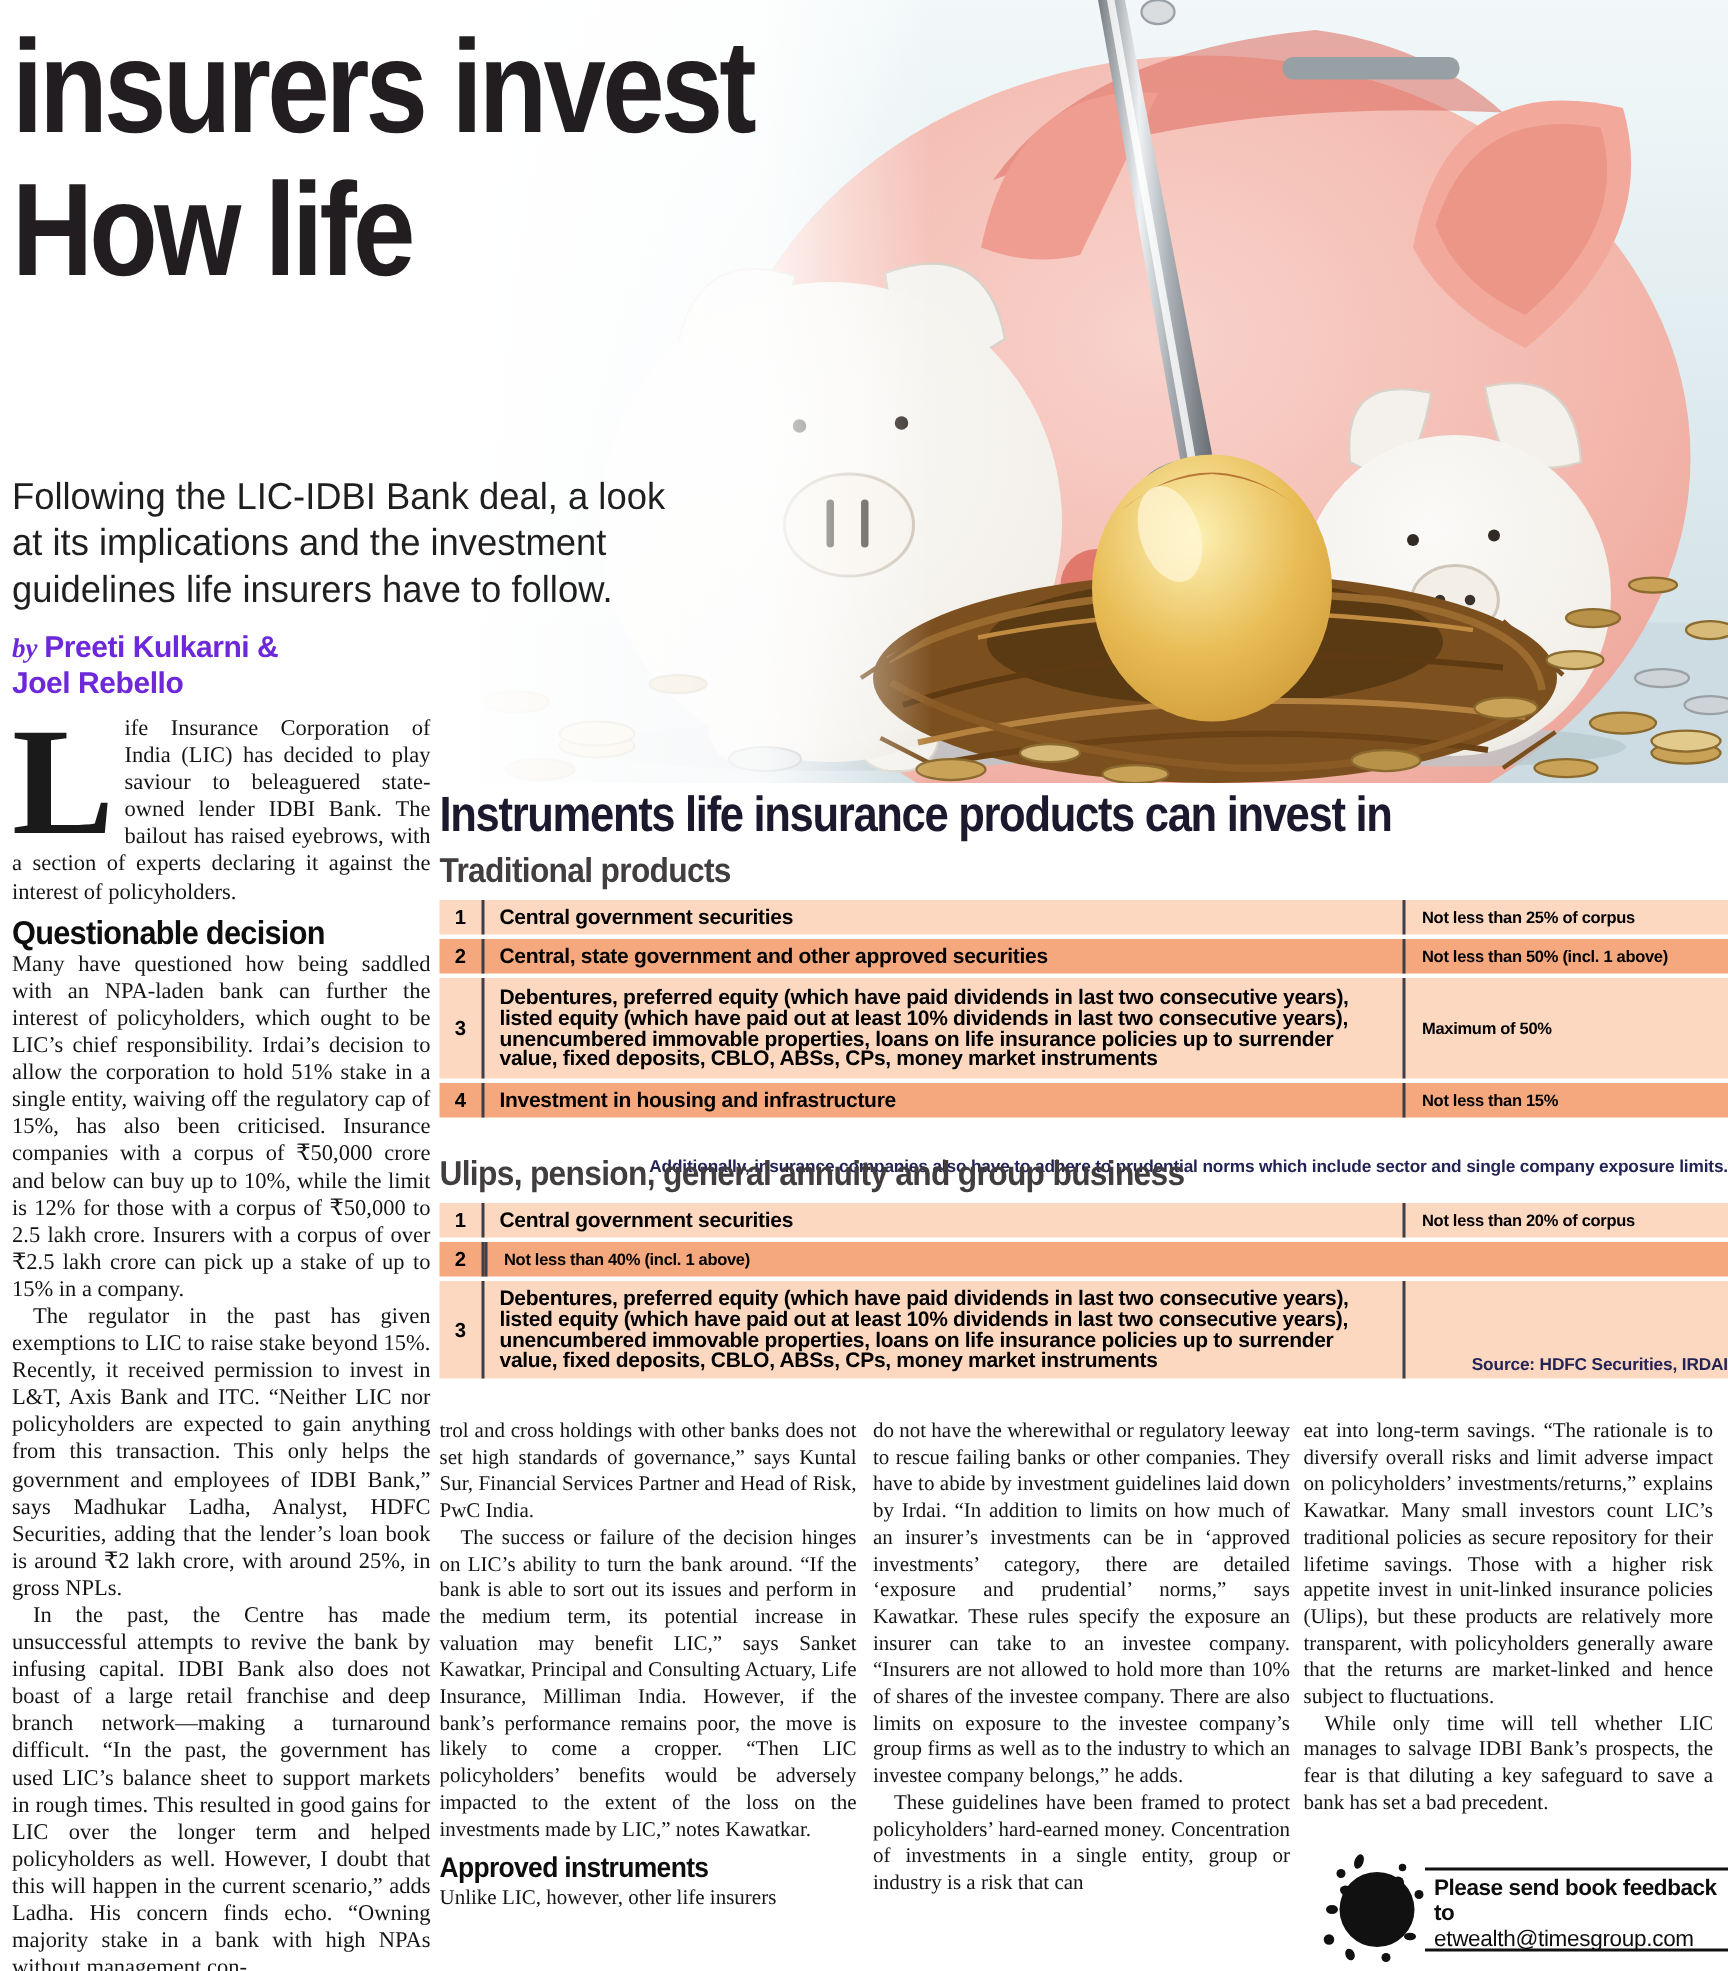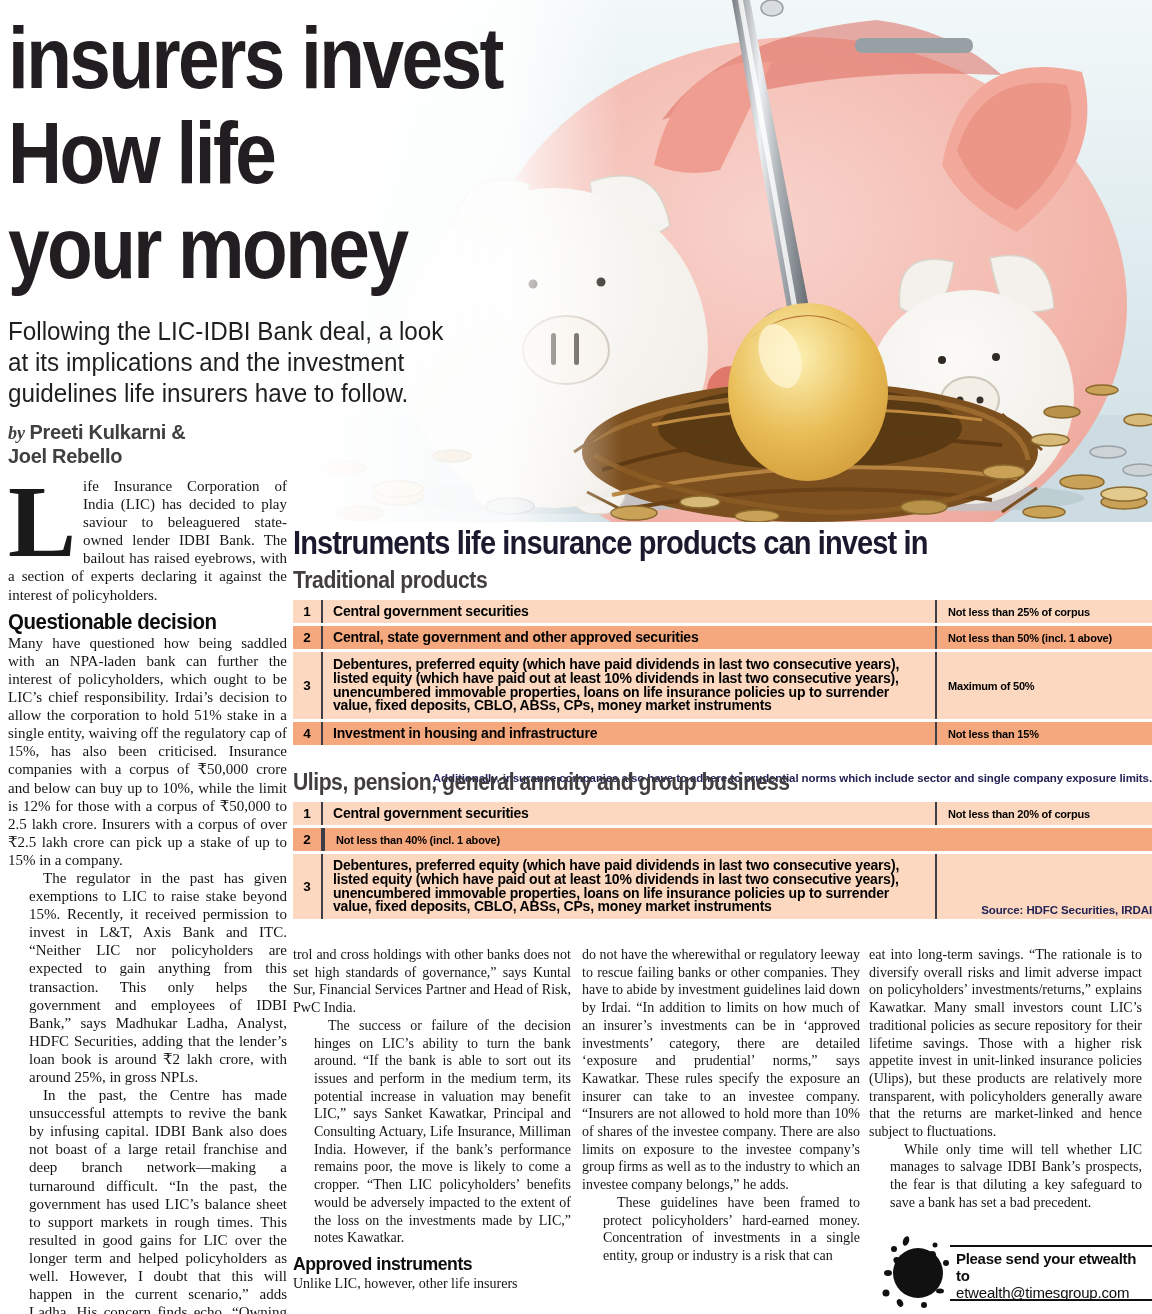--- a/index.html
+++ b/index.html
@@ -10,34 +10,34 @@
   #photo{position:absolute;left:302px;top:0;width:850px;height:522px;}
 
   
   .headline{position:absolute;left:8px;top:10px;line-height:95px;color:#221d20;
             font-weight:bold;font-size:88px;letter-spacing:-3px;white-space:nowrap;}
   .headline span{display:inline-block;transform:scaleX(.85);transform-origin:left center;}
 
   .standfirst{position:absolute;left:8px;top:316px;width:470px;font-size:25px;line-height:31px;
               color:#1f1f1f;white-space:pre-line;transform:scaleX(.97);transform-origin:left top;}
 
-  .byline{position:absolute;left:8px;top:421px;color:#404040;line-height:22px;}
+  .byline{position:absolute;left:8px;top:421px;color:#6d28d9;line-height:22px;}
   .byline .by{font-family:"Liberation Serif",serif;font-style:italic;font-size:18px;font-weight:bold;}
   .byline .nm{font-size:20px;font-weight:bold;letter-spacing:-.3px;}
 
   
   .bodycol{position:absolute;font-family:"Liberation Serif","DejaVu Serif","DejaVu Sans",serif;
            color:#141414;text-align:justify;overflow:hidden;}
   #col1{left:8px;top:477px;width:279px;height:837px;font-size:15px;line-height:18.1px;}
   .bcol{top:946px;width:278px;height:368px;font-size:14px;line-height:17.7px;}
   #col2{left:293px;}
   #col3{left:582px;}
   #col4{left:869px;width:273px;height:300px;}
   .bodycol p{margin:0;}
-  .bodycol p.ind{text-indent:14px;margin-left:21px;}
+  .bodycol p.ind{text-indent:14px;}
   .dropcap{float:left;font-family:"Liberation Serif",serif;font-weight:bold;font-size:102px;
            line-height:82px;margin:4px 7px 0 0;color:#1a1a1a;}
   .subhead{font-family:"Liberation Sans",sans-serif;font-weight:bold;color:#0e0e0e;
            font-size:22px;letter-spacing:-.5px;margin:9px 0 3px;transform:scaleX(.93);
            transform-origin:left center;white-space:nowrap;}
   .subhead.small{font-size:19px;margin:8px 0 2px;}
 
   
   .ig{position:absolute;left:293px;width:859px;color:#232355;}
   #ig-title{top:524px;font-size:33px;font-weight:bold;letter-spacing:-1px;color:#1c192e;
@@ -208,21 +208,20 @@
         <ellipse cx="822" cy="494" rx="23" ry="7" fill="#e2c98c"></ellipse>
       </g>
 
       <rect x="0" y="0" width="320" height="522" fill="url(#gFade)"></rect>
     </svg>
   </div>
 
   <div class="headline">
     <div><span>insurers invest</span></div>
     <div><span>How life</span></div>
-    <div><span>your money</span></div>
   </div>
 
   <div class="standfirst">Following the LIC-IDBI Bank deal, a look
 at its implications and the investment
 guidelines life insurers have to follow.</div>
 
   <div class="byline">
     <div><span class="by">by</span>
       <span class="nm">Preeti Kulkarni &amp;</span></div>
     <div><span class="nm">Joel Rebello</span></div>
@@ -339,18 +338,18 @@
       <circle cx="66" cy="30" r="3" fill="#111"></circle>
       <ellipse cx="8" cy="40" rx="4" ry="3" fill="#111"></ellipse>
       <circle cx="6" cy="60" r="3.5" fill="#111"></circle>
       <ellipse cx="20" cy="70" rx="3" ry="4" fill="#111" transform="rotate(-25 20 70)"></ellipse>
       <circle cx="44" cy="72" r="3" fill="#111"></circle>
       <ellipse cx="60" cy="58" rx="4" ry="2.5" fill="#111"></ellipse>
       <circle cx="52" cy="22" r="4" fill="#111"></circle>
       <ellipse cx="18" cy="28" rx="5" ry="3.5" fill="#111" transform="rotate(30 18 28)"></ellipse>
     </svg>
     <div id="fb-text">
-      <div id="fb-line1">Please send your etwealth to</div>
+      <div id="fb-line1">Please send book feedback to</div>
       <div id="fb-line2">etwealth@timesgroup.com</div>
     </div>
   </div>
 
 </div>
 
 </body></html>

